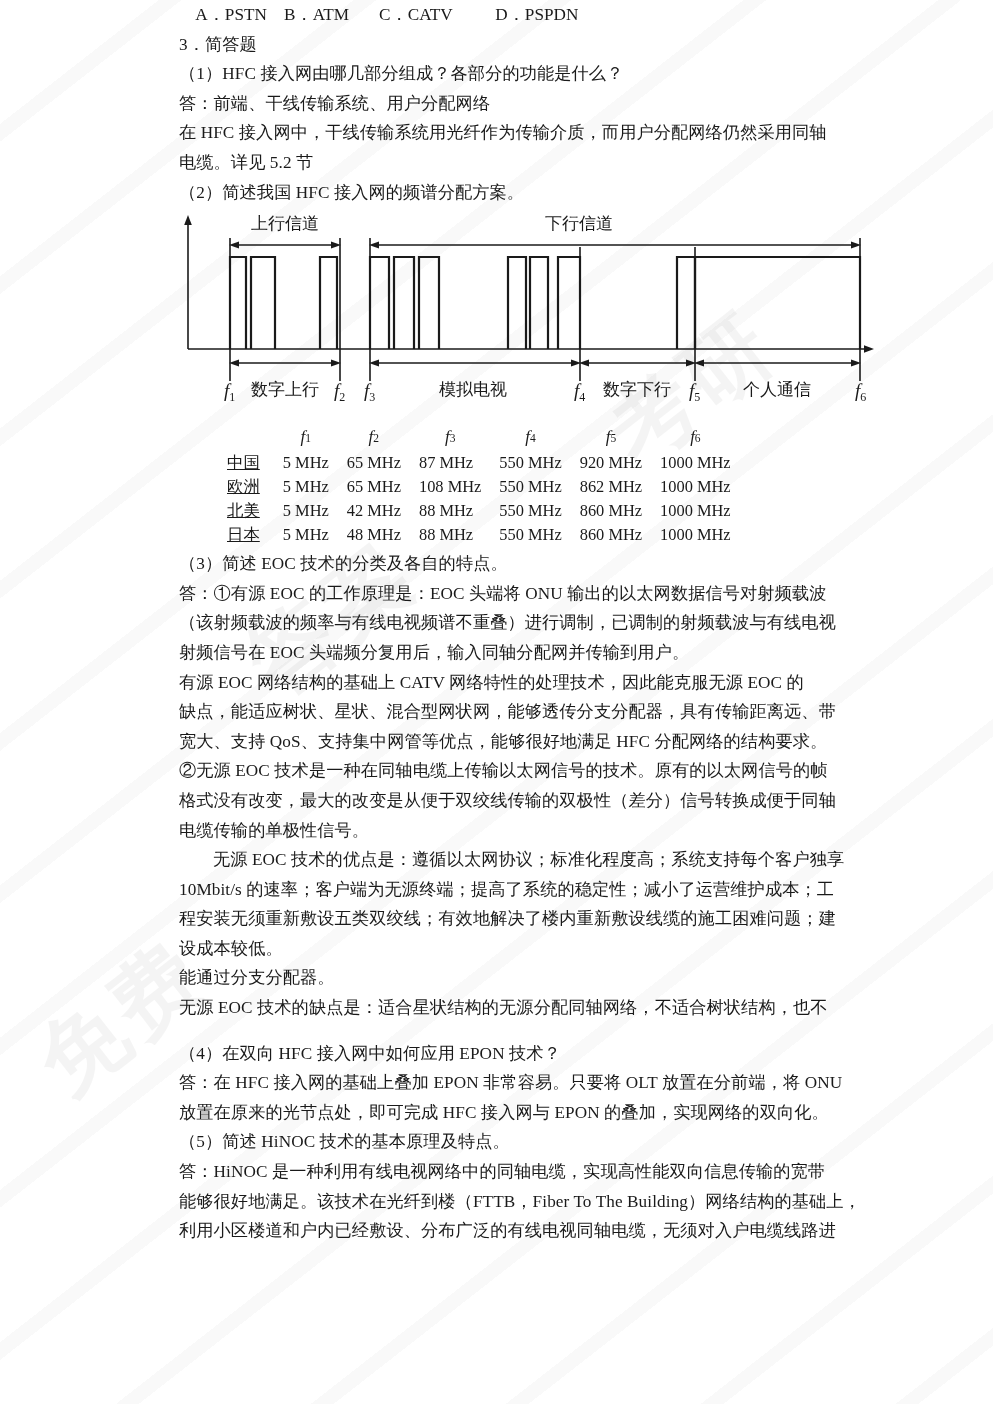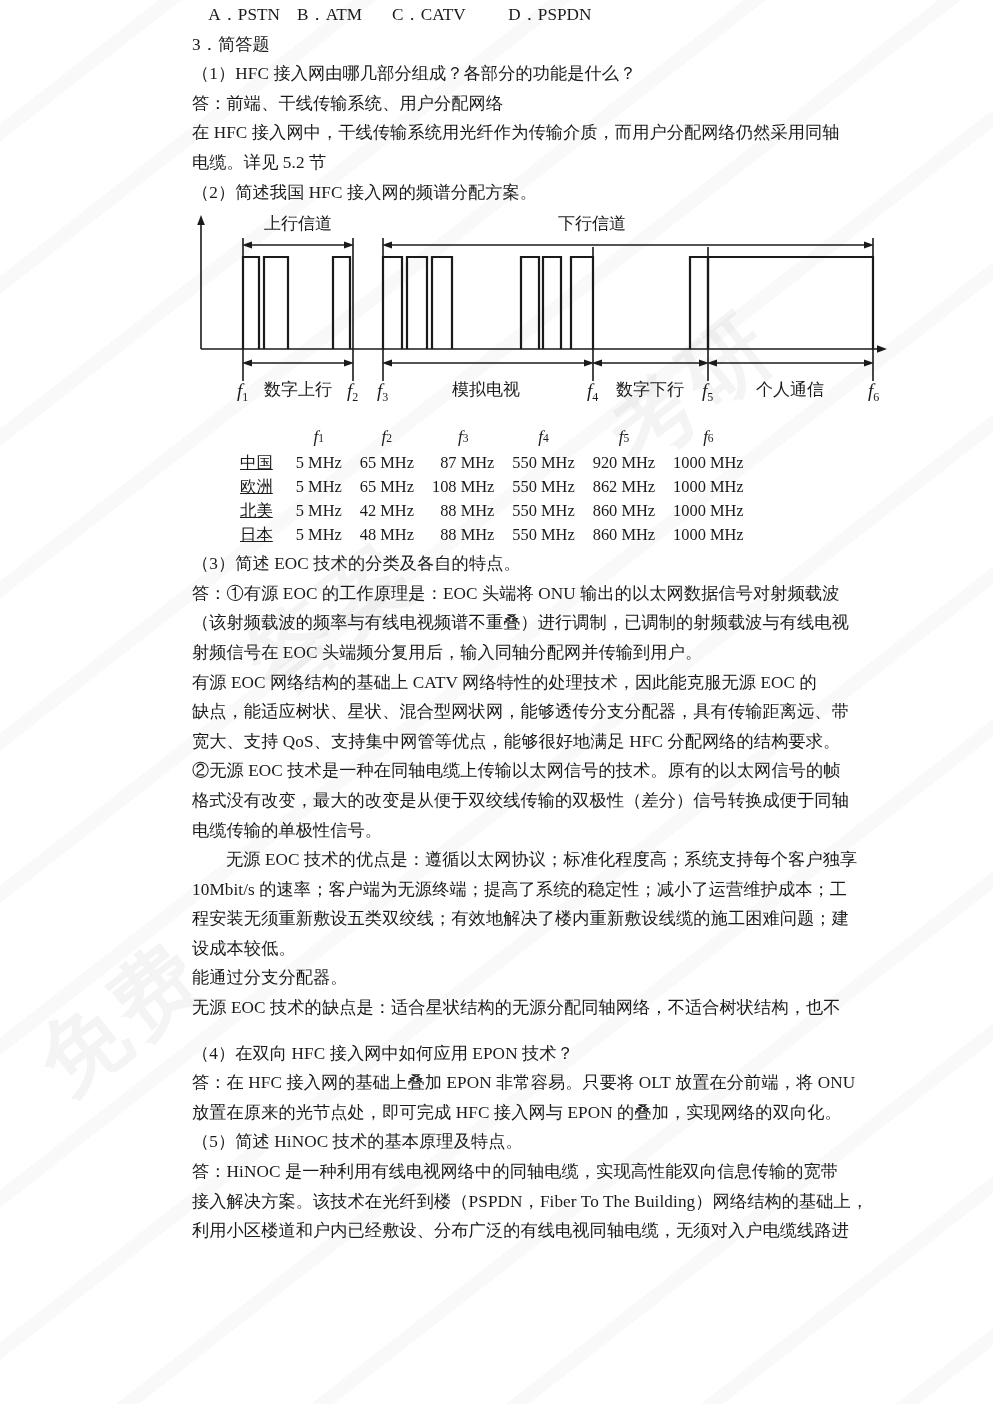--- a/index.html
+++ b/index.html
@@ -42,21 +42,21 @@
     z-index: 0;
     white-space: nowrap;
   }
   .page {
     position: relative;
     z-index: 2;
     padding: 0;
   }
   .content {
     position: absolute;
-    left: 192px;
+    left: 179px;
     top: 0;
     width: 700px;
   }
   p.line {
     margin: 0;
     font-size: 17.2px;
     line-height: 29.6px;
     letter-spacing: 0.1px;
     white-space: nowrap;
   }
@@ -99,21 +99,21 @@
   .freq-table th sub, .freq-table .fsub {
     font-style: normal;
     font-size: 11.5px;
   }
   .freq-table td.region {
     text-align: left;
     padding-left: 48px;
     padding-right: 14px;
     text-decoration: underline;
   }
-  .freq-table td.val { text-align: right; }
+  .freq-table td.val { text-align: left; }
   .gap-line { height: 16px; }
 </style>
 </head>
 <body>
 
 <div class="watermark"></div>
 <div class="watermark-blob" style="left:600px; top:330px; transform:rotate(-38deg);">考研</div>
 <div class="watermark-blob" style="left:240px; top:560px; transform:rotate(-38deg);">答案</div>
 <div class="watermark-blob" style="left:30px; top:960px; transform:rotate(-38deg);">免费</div>
 
@@ -275,17 +275,17 @@
     <p class="line">能通过分支分配器。</p>
     <p class="line">无源 EOC 技术的缺点是：适合星状结构的无源分配同轴网络，不适合树状结构，也不</p>
 
     <div class="gap-line"></div>
 
     <p class="line">（4）在双向 HFC 接入网中如何应用 EPON 技术？</p>
     <p class="line">答：在 HFC 接入网的基础上叠加 EPON 非常容易。只要将 OLT 放置在分前端，将 ONU</p>
     <p class="line">放置在原来的光节点处，即可完成 HFC 接入网与 EPON 的叠加，实现网络的双向化。</p>
     <p class="line">（5）简述 HiNOC 技术的基本原理及特点。</p>
     <p class="line">答：HiNOC 是一种利用有线电视网络中的同轴电缆，实现高性能双向信息传输的宽带</p>
-    <p class="line">接入解决方案。该技术在光纤到楼（PSPDN，Fiber To The Building）网络结构的基础上，</p>
+    <p class="line">能够很好地满足。该技术在光纤到楼（FTTB，Fiber To The Building）网络结构的基础上，</p>
     <p class="line">利用小区楼道和户内已经敷设、分布广泛的有线电视同轴电缆，无须对入户电缆线路进</p>
 
   </div>
 </div>
 
 </body></html>

